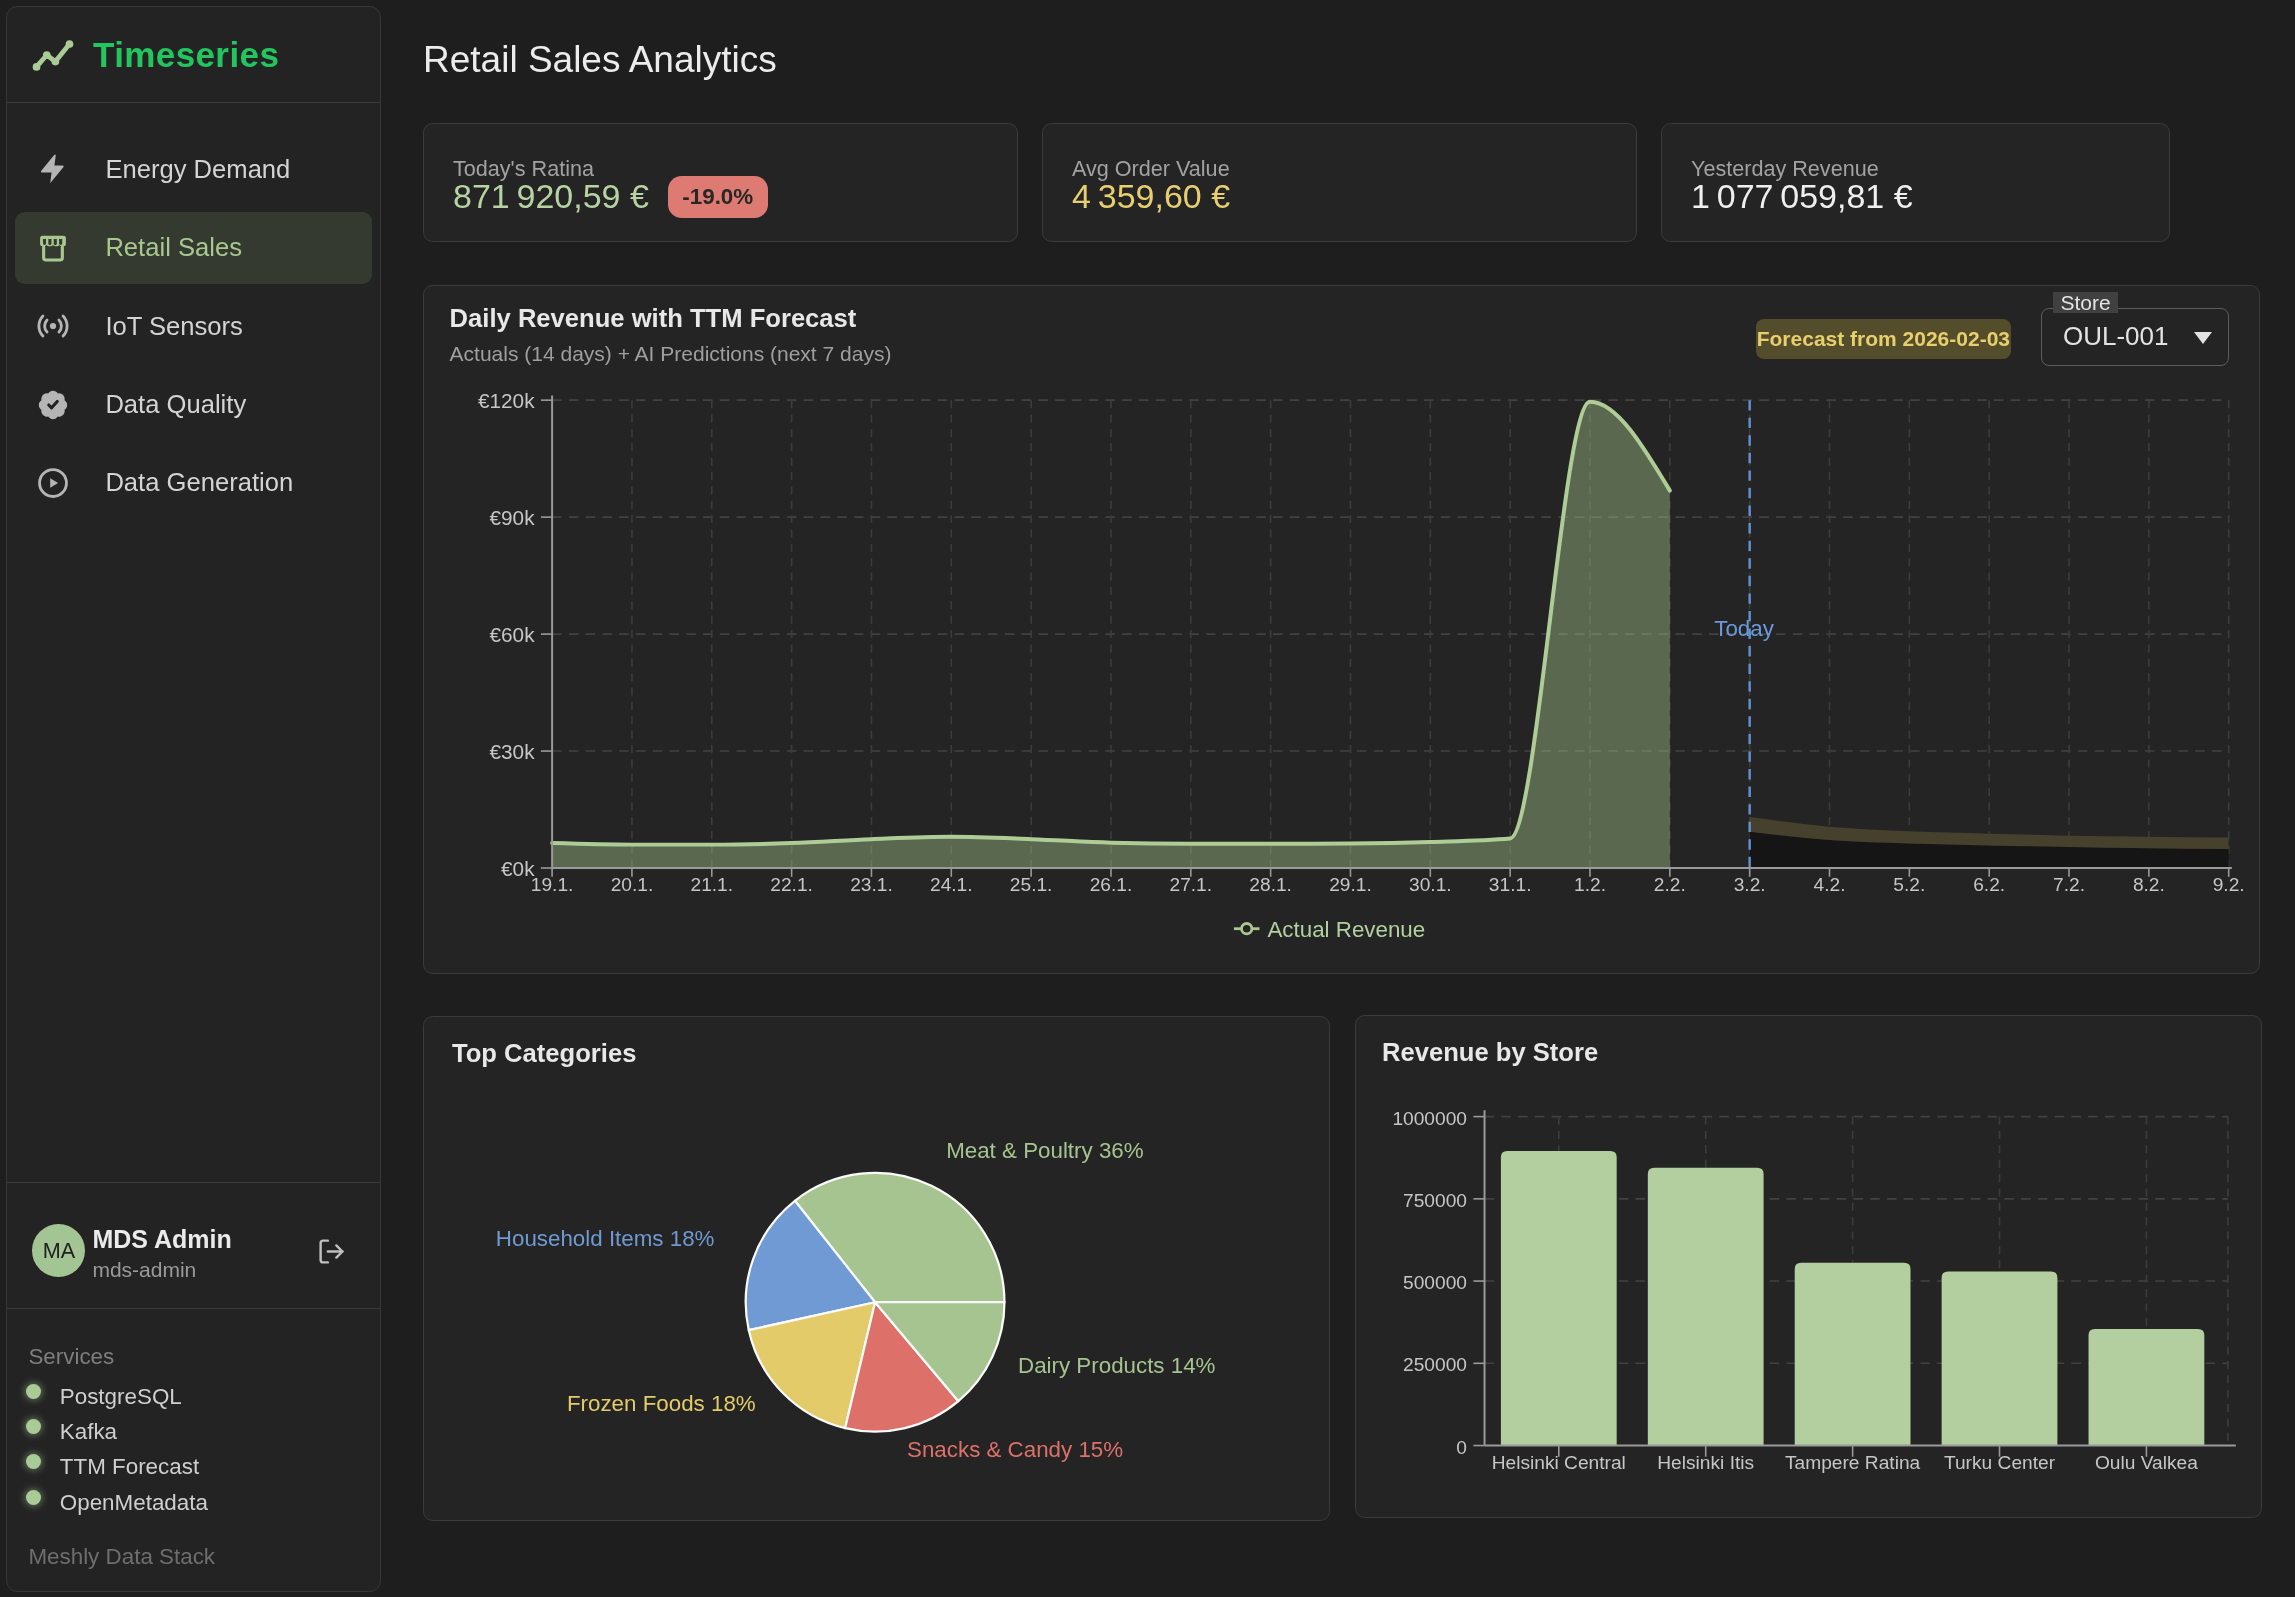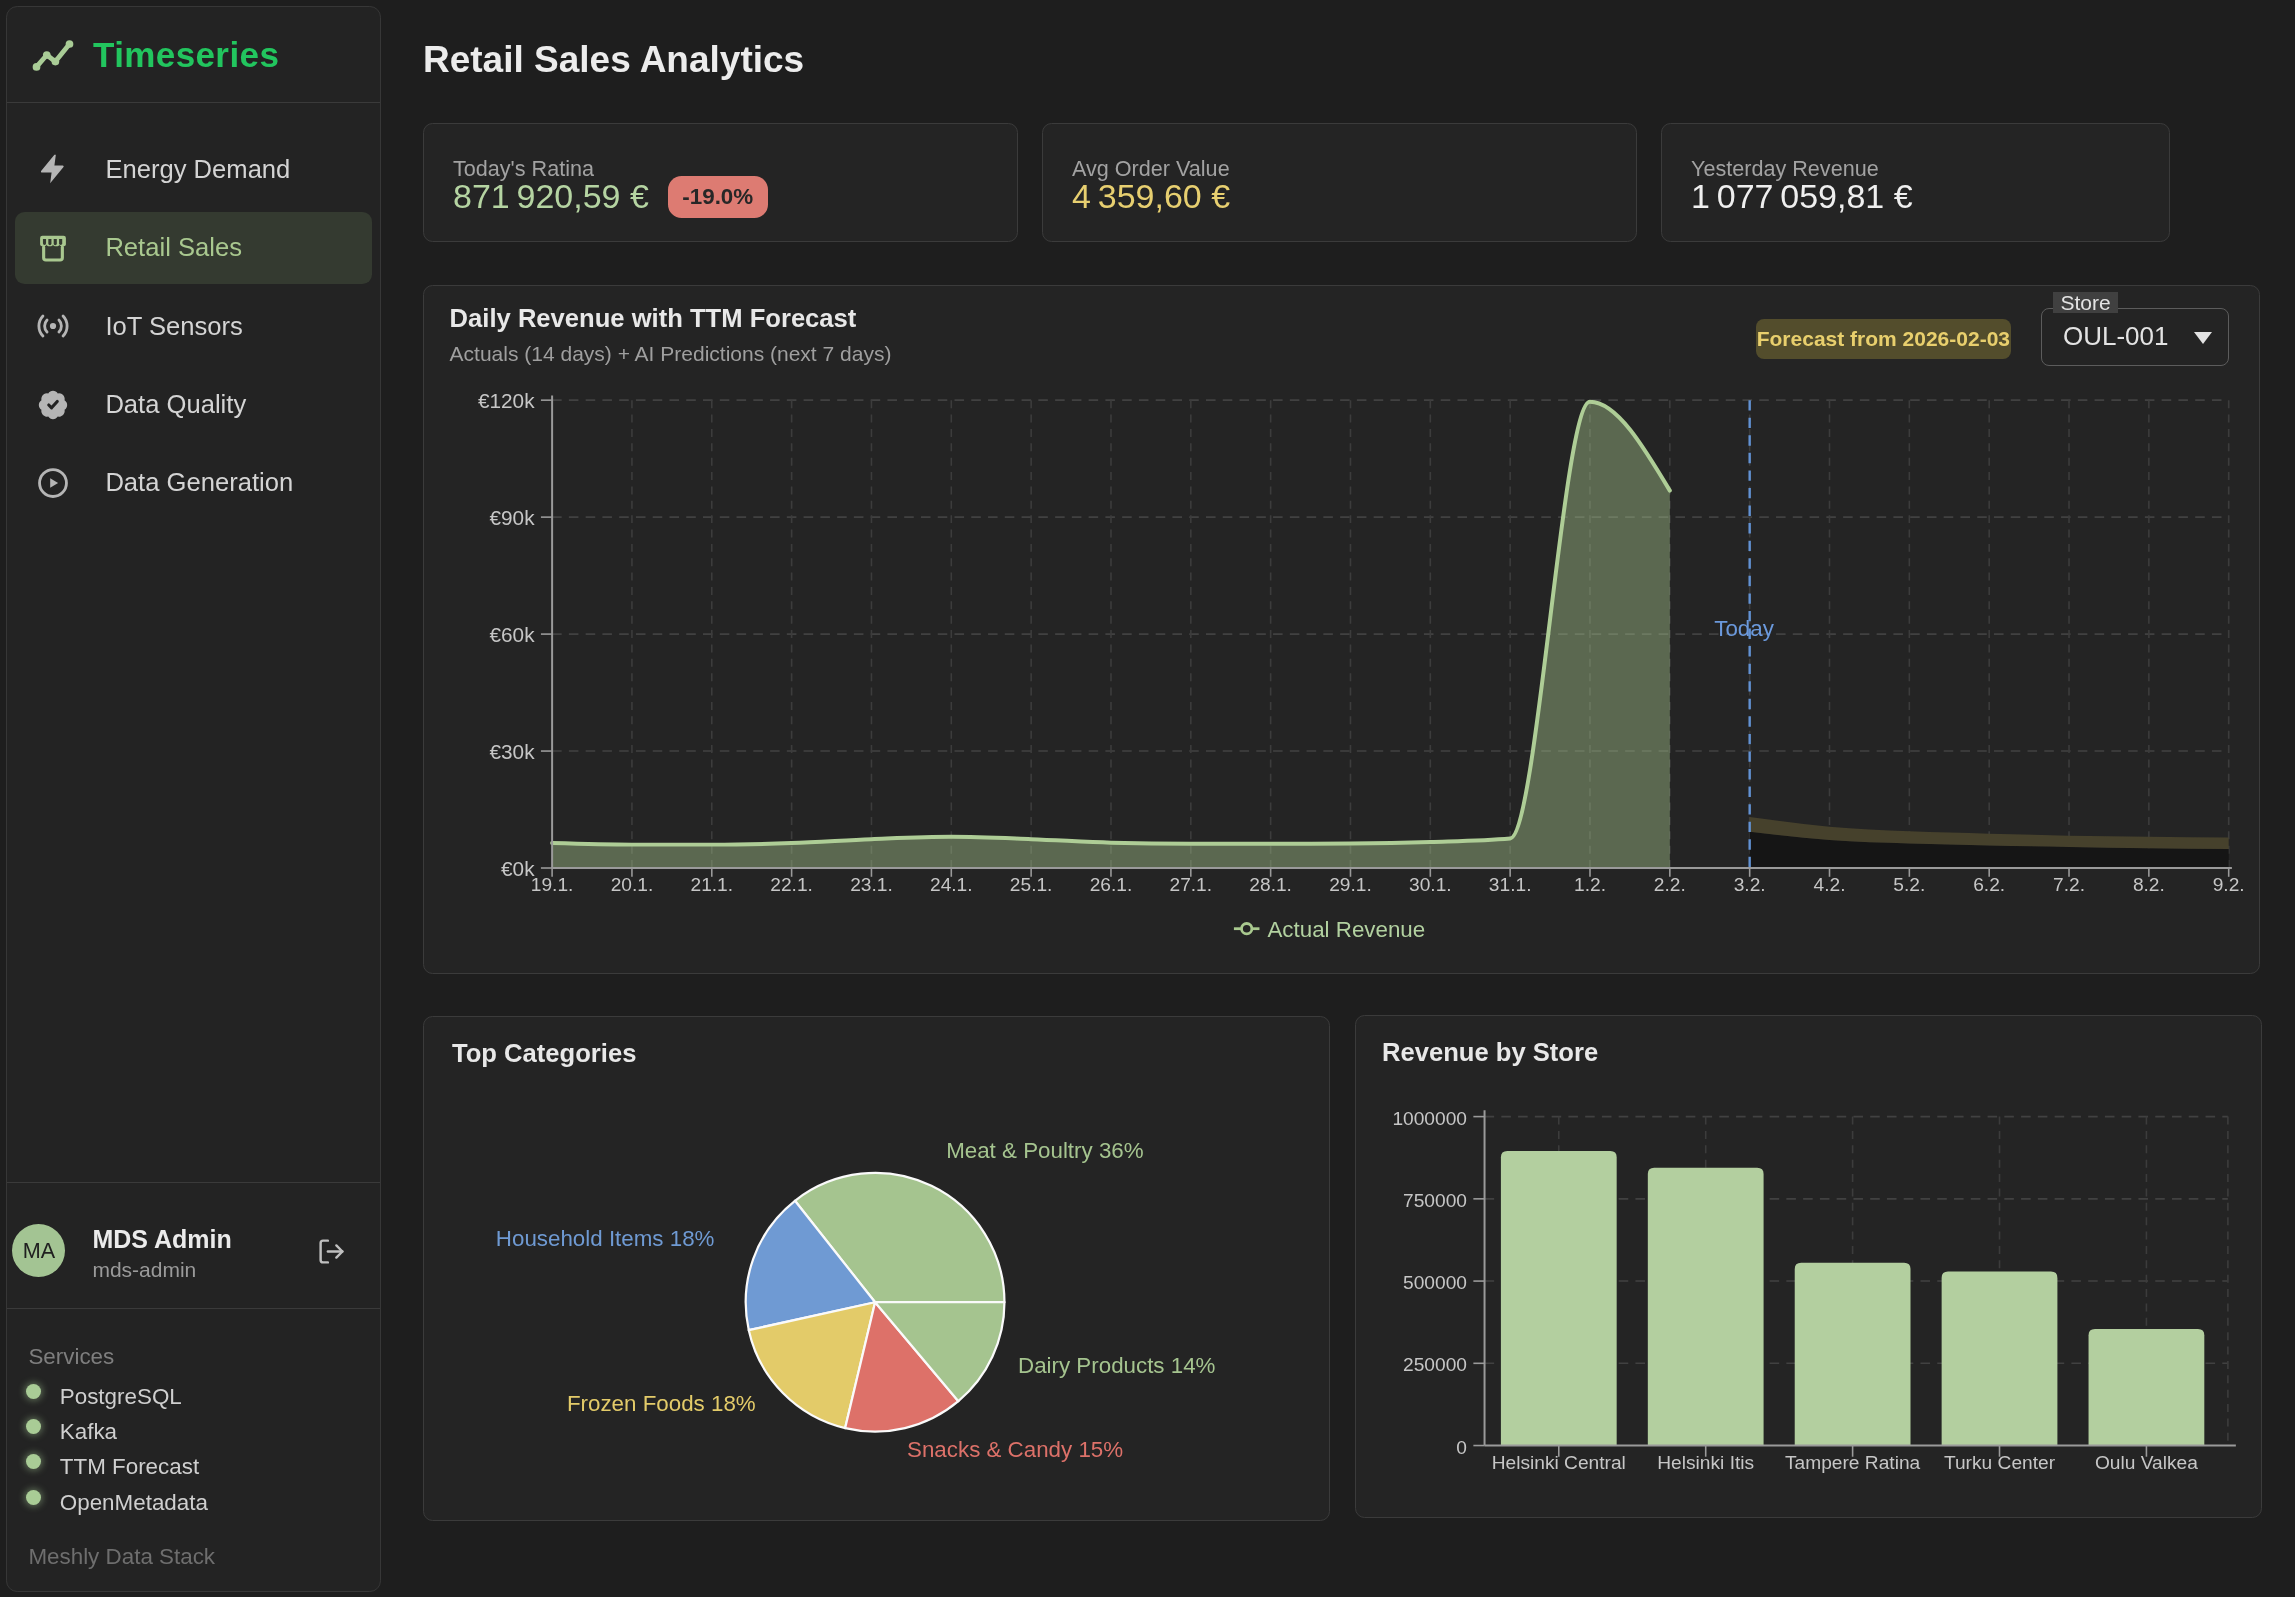--- a/index.html
+++ b/index.html
@@ -2,30 +2,30 @@
 <html style="font-size:12.8px"><head><meta charset="utf-8"><style>
 * { margin:0; padding:0; box-sizing:border-box; }
 html,body { width:2295px; height:1597px; background:#1e1e1e; font-family:"Liberation Sans",sans-serif; position:relative; overflow:hidden; }
 .sidebar { position:absolute; left:6.4px; top:6.4px; width:375px; height:1586px; background:#232323; border:0.8px solid #373737; border-radius:11.2px; }
 .sb-head { height:96px; border-bottom:0.8px solid #3a3a3a; display:flex; align-items:center; padding-left:24px; gap:17.6px; }
 .sb-head span { font-size:35px; font-weight:700; color:#22c55e; letter-spacing:0.4px; }
 .nav { margin-top:30px; }
 .nav-item { height:72px; margin:0 8px 6.4px 8px; border-radius:9.6px; display:flex; align-items:center; padding-left:21px; gap:35px; font-size:25.6px; color:#d4d4d4; }
 .nav-item.sel { background:#343a30; color:#a9c88f; }
 .sb-user { position:absolute; left:0; right:0; top:1175px; height:127px; border-top:0.8px solid #3a3a3a; border-bottom:0.8px solid #3a3a3a; }
-.avatar { position:absolute; left:5px; top:41px; width:53px; height:53px; border-radius:50%; background:#a3c493; color:#202020; font-size:21.6px; font-weight:500; display:flex; align-items:center; justify-content:center; }
+.avatar { position:absolute; left:25px; top:41px; width:53px; height:53px; border-radius:50%; background:#a3c493; color:#202020; font-size:21.6px; font-weight:500; display:flex; align-items:center; justify-content:center; }
 .uname { position:absolute; left:85px; top:42px; font-size:25px; font-weight:700; color:#ebebeb; }
 .uid { position:absolute; left:85px; top:75px; font-size:21px; color:#9a9a9a; }
 .logout { position:absolute; left:310px; top:54px; }
 .sb-foot { position:absolute; left:0; right:0; top:1302px; }
 .svclabel { margin:35px 0 0 21px; font-size:22.4px; color:#7e7e7e; }
 .svc { margin-left:18.4px; margin-top:13.6px; height:21.6px; font-size:22.4px; color:#cfcfcf; display:flex; align-items:flex-start; gap:19px; }
 .dot { width:15px; height:15px; border-radius:50%; background:#a9cc96; box-shadow:0 0 7.2px 1.6px rgba(169,204,150,0.45); flex:0 0 15px; }
 .meshly { position:absolute; left:21px; top:1537px; font-size:22.4px; color:#6e6e6e; }
-h1 { position:absolute; left:423px; top:41px; font-size:37px; line-height:37px; font-weight:700; color:#ececec; }
+h1 { position:absolute; left:423px; top:41px; font-size:37px; line-height:37px; font-weight:400; color:#ececec; }
 .card { position:absolute; background:#242424; border:0.8px solid #3b3b3b; border-radius:9.6px; }
 .stat-label { position:absolute; left:29px; top:32px; font-size:21.6px; color:#a2a2a2; }
 .stat-row { position:absolute; left:29px; top:50px; height:45px; display:flex; align-items:center; gap:19px; }
 .stat-val { font-size:34px; font-weight:400; letter-spacing:-0.4px; }
 .badge-red { background:#dd7b72; color:#272727; font-size:22.4px; font-weight:600; border-radius:13.6px; padding:0 14.4px; height:42px; line-height:42px; }
 .ct { position:absolute; font-size:25.6px; font-weight:700; color:#e8e8e8; }
 .csub { position:absolute; font-size:21px; color:#9f9f9f; }
 .fbadge { position:absolute; right:248px; top:33px; height:40px; line-height:40px; padding:0 1px; background:#534d2c; color:#e8cf6d; font-size:21px; font-weight:600; border-radius:8px; }
 .select { position:absolute; left:1617px; top:22.4px; width:188px; height:58px; border:1.6px solid #5c5c5c; border-radius:8px; }
 .select .lbl { position:absolute; top:-17.6px; left:11.2px; background:#404040; padding:0 7.2px; font-size:21px; line-height:21px; color:#e3e3e3; }

